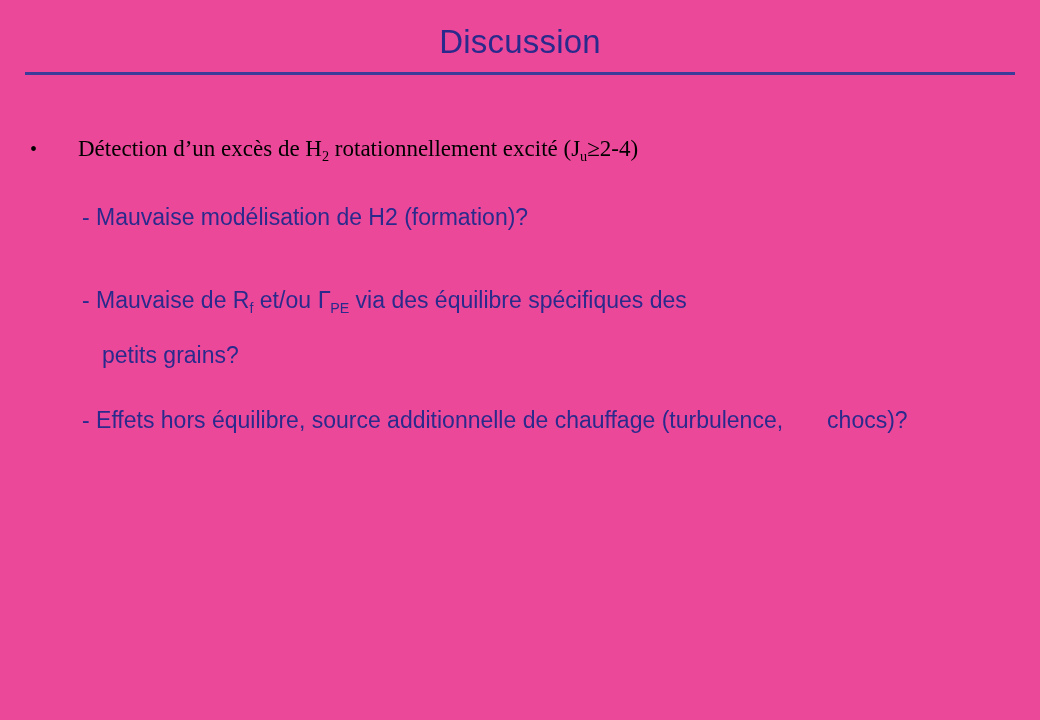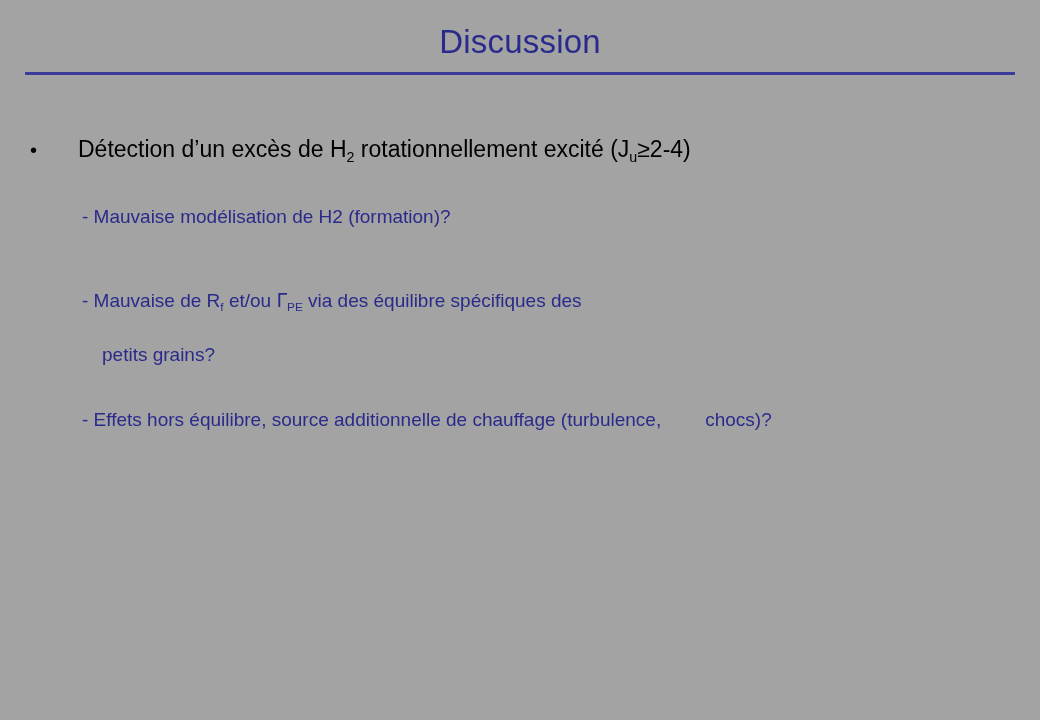--- a/index.html
+++ b/index.html
@@ -16,21 +16,21 @@
     background: #fffffe;
     position: relative;
   }
 
   .slide {
     position: absolute;
     left: 0;
     top: 0;
     width: 1040px;
     height: 720px;
-    background: #a3a3a3;
+    background: #ec4899;
   }
 
   
   .slide-title {
     position: absolute;
     left: 0;
     top: 22px;
     width: 1040px;
     text-align: center;
     font-size: 33px;
@@ -65,36 +65,37 @@
     font-weight: normal;
   }
 
   
   .bullet-row {
     left: 30px;
     top: 134px;
     font-size: 23px;
     line-height: 30px;
     color: #000000;
+    font-family: Liberation Serif, serif;
   }
   .bullet-mark {
     display: inline-block;
     width: 48px;
     font-size: 20px;
     color: #000000;
     vertical-align: baseline;
   }
   .bullet-text {
     display: inline-block;
   }
 
   
   .sub {
     color: #2a2a8c;
-    font-size: 19px;
+    font-size: 23px;
     line-height: 30px;
   }
 
   .sub-1 { left: 82px; top: 202px; }
   .sub-2 { left: 82px; top: 285px; }
   .sub-2b { left: 102px; top: 340px; }
   .sub-3 { left: 82px; top: 405px; }
 
   sub {
     font-size: 0.62em;

